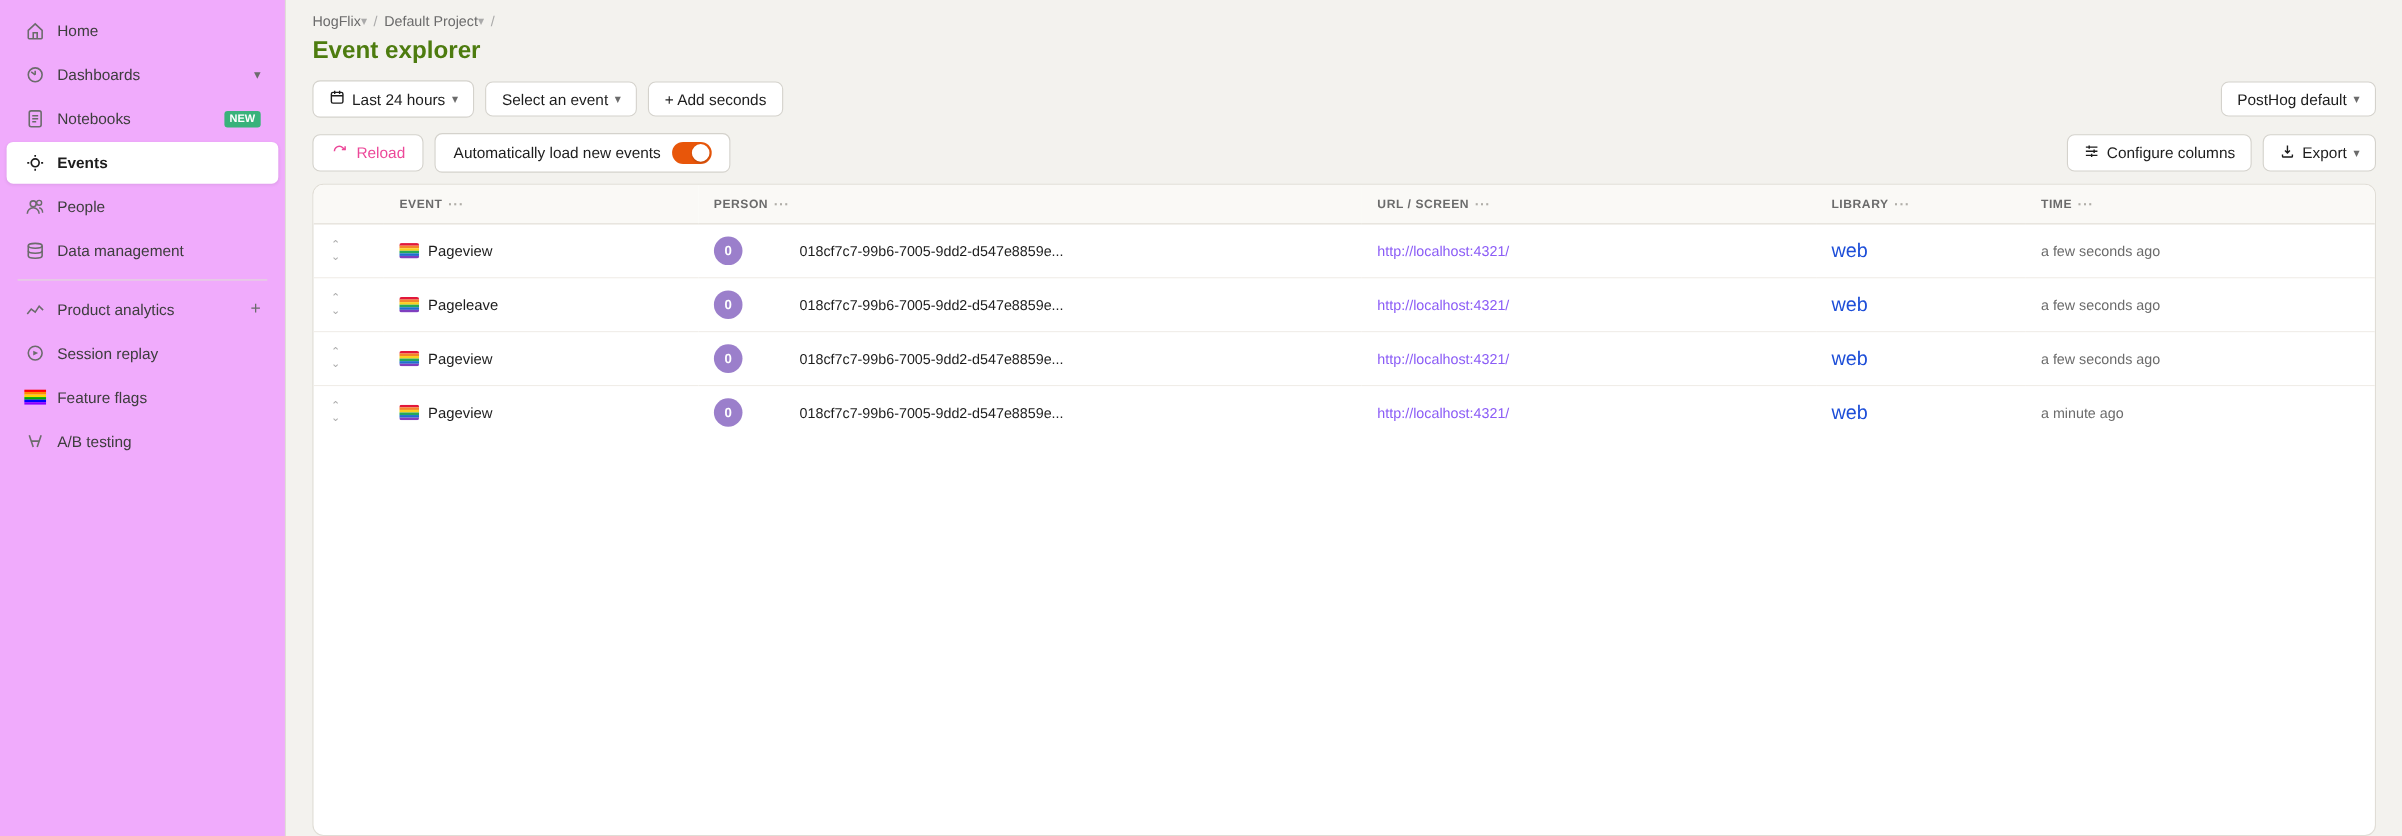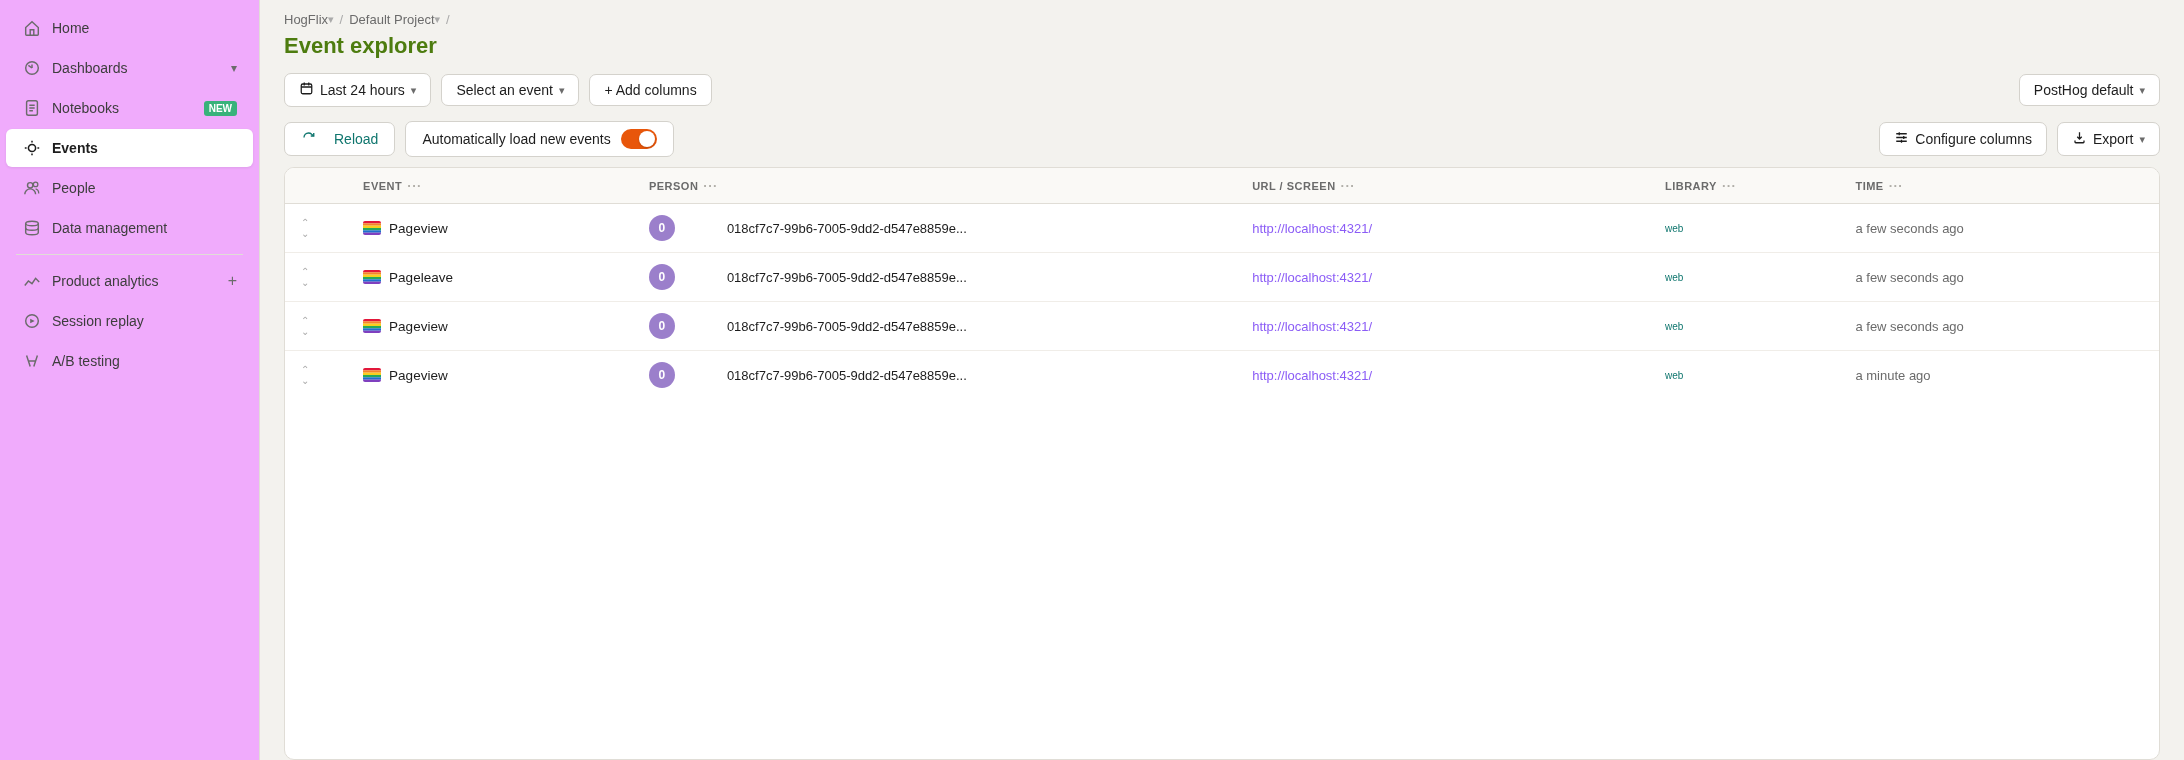--- a/index.html
+++ b/index.html
@@ -144,29 +144,29 @@
     
     .action-bar {
       display: flex;
       align-items: center;
       gap: 10px;
       padding: 0 24px 10px;
     }
     .reload-btn {
       display: inline-flex;
       align-items: center;
-      gap: 18px;
+      gap: 8px;
       padding: 7px 16px;
       border-radius: 7px;
       border: 1px solid #d4d2cc;
       background: #fff;
       cursor: pointer;
       font-size: 14px;
       font-weight: 500;
-      color: #0f766e;
+      color: #ec4899;
     }
     .auto-load-pill {
       display: inline-flex;
       align-items: center;
       gap: 10px;
       padding: 7px 16px;
       border-radius: 7px;
       border: 1px solid #d4d2cc;
       background: #fff;
       font-size: 14px;
@@ -284,22 +284,22 @@
     .person-id {
       color: #1d1d1d;
       font-size: 13px;
       margin-left: 44px;
     }
     .url-cell {
       color: #8b5cf6;
       font-size: 13px;
     }
     .library-cell {
-      color: #0f766e;
-      font-size: 10px;
+      color: #1d4ed8;
+      font-size: 18px;
     }
     .time-cell {
       color: #6b6b6b;
       font-size: 13px;
     }
 
     
     .col-expand { width: 40px; }
     .col-event { width: 180px; }
     .col-person { width: 380px; }
@@ -393,20 +393,33 @@
   <div class="sidebar-item">
     <span class="icon">
       <svg width="18" height="18" viewBox="0 0 20 20" fill="none" stroke="currentColor" stroke-width="1.6">
         <circle cx="10" cy="10" r="7"></circle>
         <path d="M8 7.5l5 2.5-5 2.5V7.5z" fill="currentColor" stroke="none"></path>
       </svg>
     </span>
     <span>Session replay</span>
   </div>
 
+  <div class="sidebar-item">
+    <span class="icon">
+      <svg width="20" height="14" viewBox="0 0 20 14" fill="none">
+        <rect width="20" height="2.33" y="0" fill="#FF0000"></rect>
+        <rect width="20" height="2.33" y="2.33" fill="#FF8C00"></rect>
+        <rect width="20" height="2.33" y="4.67" fill="#FFD700"></rect>
+        <rect width="20" height="2.33" y="7" fill="#00AA00"></rect>
+        <rect width="20" height="2.33" y="9.33" fill="#0000FF"></rect>
+        <rect width="20" height="2.34" y="11.66" fill="#8B00FF"></rect>
+      </svg>
+    </span>
+    <span>Feature flags</span>
+  </div>
 
   <div class="sidebar-item">
     <span class="icon">
       <svg width="18" height="18" viewBox="0 0 20 20" fill="none" stroke="currentColor" stroke-width="1.6">
         <path d="M4 4l4 12M16 4l-4 12M6 10h8"></path>
       </svg>
     </span>
     <span>A/B testing</span>
   </div>
 
@@ -440,21 +453,21 @@
       <span>Last 24 hours</span>
       <span class="chevron-down">▾</span>
     </button>
 
     <button class="btn btn-default">
       <span>Select an event</span>
       <span class="chevron-down">▾</span>
     </button>
 
     <button class="btn btn-default">
-      <span>+ Add columns</span>
+      <span>+ Add seconds</span>
     </button>
 
     <div class="toolbar-right">
       <button class="btn btn-default">
         <span>PostHog default</span>
         <span class="chevron-down">▾</span>
       </button>
     </div>
   </div>
 

